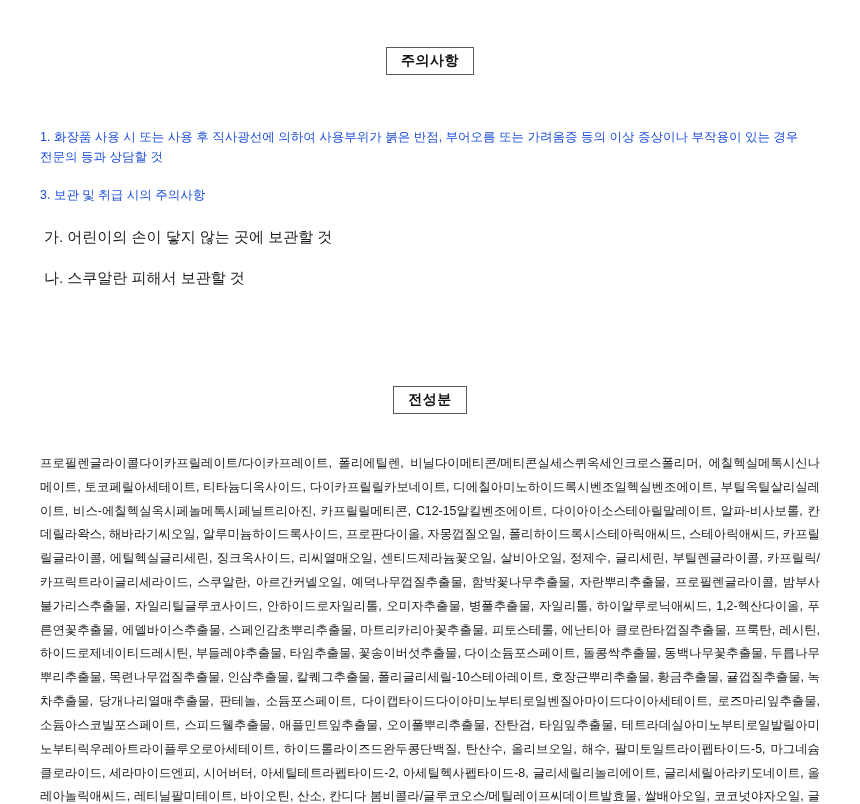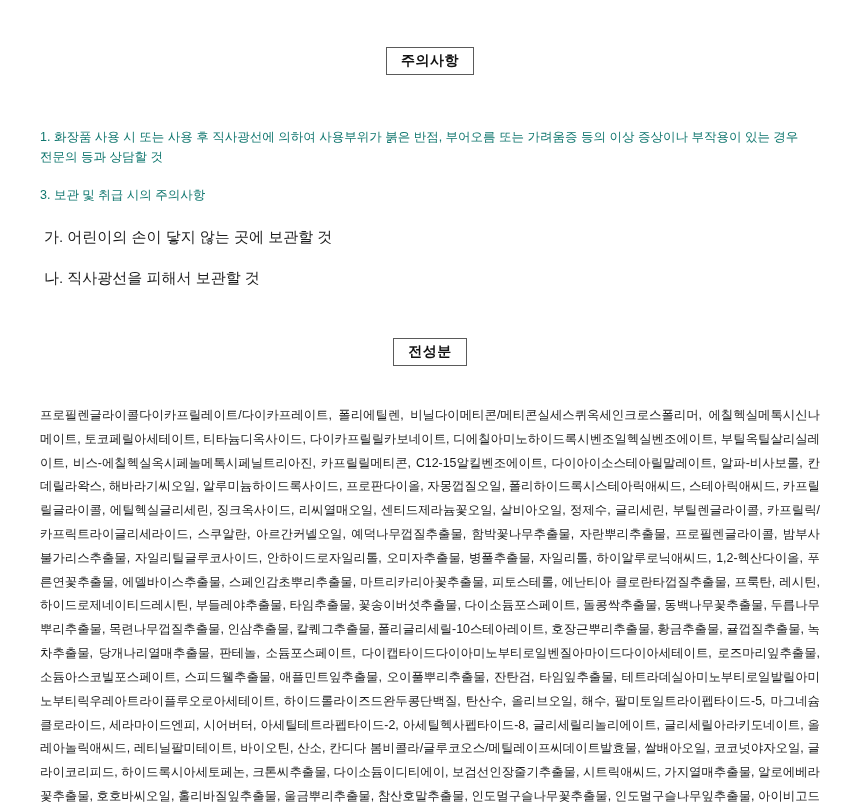--- a/index.html
+++ b/index.html
@@ -45,36 +45,36 @@
   }
   .heading-caution {
     margin-top: 47px;
   }
   .caution-list {
     margin-top: 52px;
   }
   .caution-item {
     font-size: 12.5px;
     line-height: 1.65;
-    color: #0f766e;
+    color: #1d4ed8;
     margin-bottom: 17px;
     word-break: keep-all;
   }
   .caution-item:last-child {
     margin-bottom: 0;
   }
   .caution-sub {
     font-size: 15px;
     line-height: 1.75;
     color: #1a1a1a;
     padding-left: 4px;
   }
   
   .heading-ingredients {
-    margin-top: 47px;
+    margin-top: 95px;
   }
   .ingredients-section {
     padding: 0 40px;
   }
   .ingredients-body {
     margin-top: 38px;
     font-size: 12.4px;
     line-height: 1.92;
     color: #1a1a1a;
     text-align: justify;
@@ -90,21 +90,21 @@
 
   <section class="caution-section">
     <div class="heading-wrap heading-caution">
       <div class="heading-box">주의사항</div>
     </div>
 
     <div class="caution-list">
       <p class="caution-item">1. 화장품 사용 시 또는 사용 후 직사광선에 의하여 사용부위가 붉은 반점, 부어오름 또는 가려움증 등의 이상 증상이나 부작용이 있는 경우 전문의 등과 상담할 것</p>
       <p class="caution-item" style="margin-bottom:18px;">3. 보관 및 취급 시의 주의사항</p>
       <p class="caution-sub">가. 어린이의 손이 닿지 않는 곳에 보관할 것</p>
-      <p class="caution-sub">나. 직사광선을 피해서 보관할 것</p>
+      <p class="caution-sub">나. 스쿠알란 피해서 보관할 것</p>
     </div>
   </section>
 
   <section class="ingredients-section">
     <div class="heading-wrap heading-ingredients">
       <div class="heading-box">전성분</div>
     </div>
 
     <div class="ingredients-body">프로필렌글라이콜다이카프릴레이트/다이카프레이트, 폴리에틸렌, 비닐다이메티콘/메티콘실세스퀴옥세인크로스폴리머, 에칠헥실메톡시신나메이트, 토코페릴아세테이트, 티타늄디옥사이드, 다이카프릴릴카보네이트, 디에칠아미노하이드록시벤조일헥실벤조에이트, 부틸옥틸살리실레이트, 비스-에칠헥실옥시페놀메톡시페닐트리아진, 카프릴릴메티콘, C12-15알킬벤조에이트, 다이아이소스테아릴말레이트, 알파-비사보롤, 칸데릴라왁스, 해바라기씨오일, 알루미늄하이드록사이드, 프로판다이올, 자몽껍질오일, 폴리하이드록시스테아릭애씨드, 스테아릭애씨드, 카프릴릴글라이콜, 에틸헥실글리세린, 징크옥사이드, 리씨열매오일, 센티드제라늄꽃오일, 살비아오일, 정제수, 글리세린, 부틸렌글라이콜, 카프릴릭/카프릭트라이글리세라이드, 스쿠알란, 아르간커넬오일, 예덕나무껍질추출물, 함박꽃나무추출물, 자란뿌리추출물, 프로필렌글라이콜, 밤부사 불가리스추출물, 자일리틸글루코사이드, 안하이드로자일리톨, 오미자추출물, 병풀추출물, 자일리톨, 하이알루로닉애씨드, 1,2-헥산다이올, 푸른연꽃추출물, 에델바이스추출물, 스페인감초뿌리추출물, 마트리카리아꽃추출물, 피토스테롤, 에난티아 클로란타껍질추출물, 프룩탄, 레시틴, 하이드로제네이티드레시틴, 부들레야추출물, 타임추출물, 꽃송이버섯추출물, 다이소듐포스페이트, 돌콩싹추출물, 동백나무꽃추출물, 두릅나무뿌리추출물, 목련나무껍질추출물, 인삼추출물, 칼퀘그추출물, 폴리글리세릴-10스테아레이트, 호장근뿌리추출물, 황금추출물, 귤껍질추출물, 녹차추출물, 당개나리열매추출물, 판테놀, 소듐포스페이트, 다이캡타이드다이아미노부티로일벤질아마이드다이아세테이트, 로즈마리잎추출물, 소듐아스코빌포스페이트, 스피드웰추출물, 애플민트잎추출물, 오이풀뿌리추출물, 잔탄검, 타임잎추출물, 테트라데실아미노부티로일발릴아미노부티릭우레아트라이플루오로아세테이트, 하이드롤라이즈드완두콩단백질, 탄산수, 올리브오일, 해수, 팔미토일트라이펩타이드-5, 마그네슘클로라이드, 세라마이드엔피, 시어버터, 아세틸테트라펩타이드-2, 아세틸헥사펩타이드-8, 글리세릴리놀리에이트, 글리세릴아라키도네이트, 올레아놀릭애씨드, 레티닐팔미테이트, 바이오틴, 산소, 칸디다 봄비콜라/글루코오스/메틸레이프씨데이트발효물, 쌀배아오일, 코코넛야자오일, 글라이코리피드, 하이드록시아세토페논, 크톤씨추출물, 다이소듐이디티에이, 보검선인장줄기추출물, 시트릭애씨드, 가지열매추출물, 알로에베라꽃추출물, 호호바씨오일, 홀리바질잎추출물, 울금뿌리추출물, 참산호말추출물, 인도멀구슬나무꽃추출물, 인도멀구슬나무잎추출물, 아이비고드열매추출물, 석류추출물, 개양귀비꽃잎추출물, 대추추출물, 붉은토끼풀잎추출물, 라ксa모사승마뿌리추출물, 지치뿌리추출물, 참마뿌리추출물, 모과추출물, 감나무잎추출물, 육계나무껍질추출물, 쑥잎추출물, 크리산텔룸 인디쿰추출물, 글라이신, 세린, 글루타믹애씨드, 아스파틱애씨드, 류신, 알라닌, 라이신, 알지닌, 타이로신, 페닐알라닌, 트레오닌, 프롤린, 발린, 아이소류신, 히스티딘, 메티오닌, 시스테인, 작약뿌리추출물, 하수오뿌리추출물, 진흙버섯추출물, 뽕나무껍질추출물, 고삼뿌리추출물, 검은깨추출물, 참당귀뿌리추출물, 하이드로제네이티드폴리아이소부텐, 지모뿌리추출물, 미네랄워터, 빙하수</div>
   </section>

